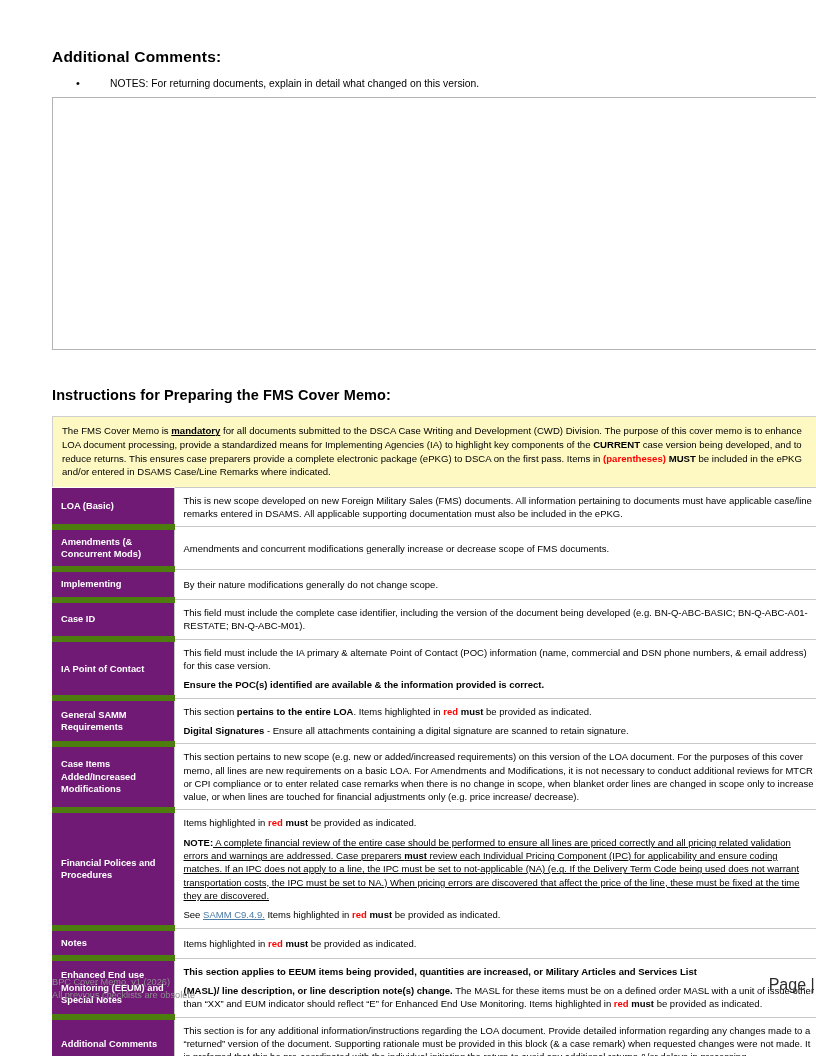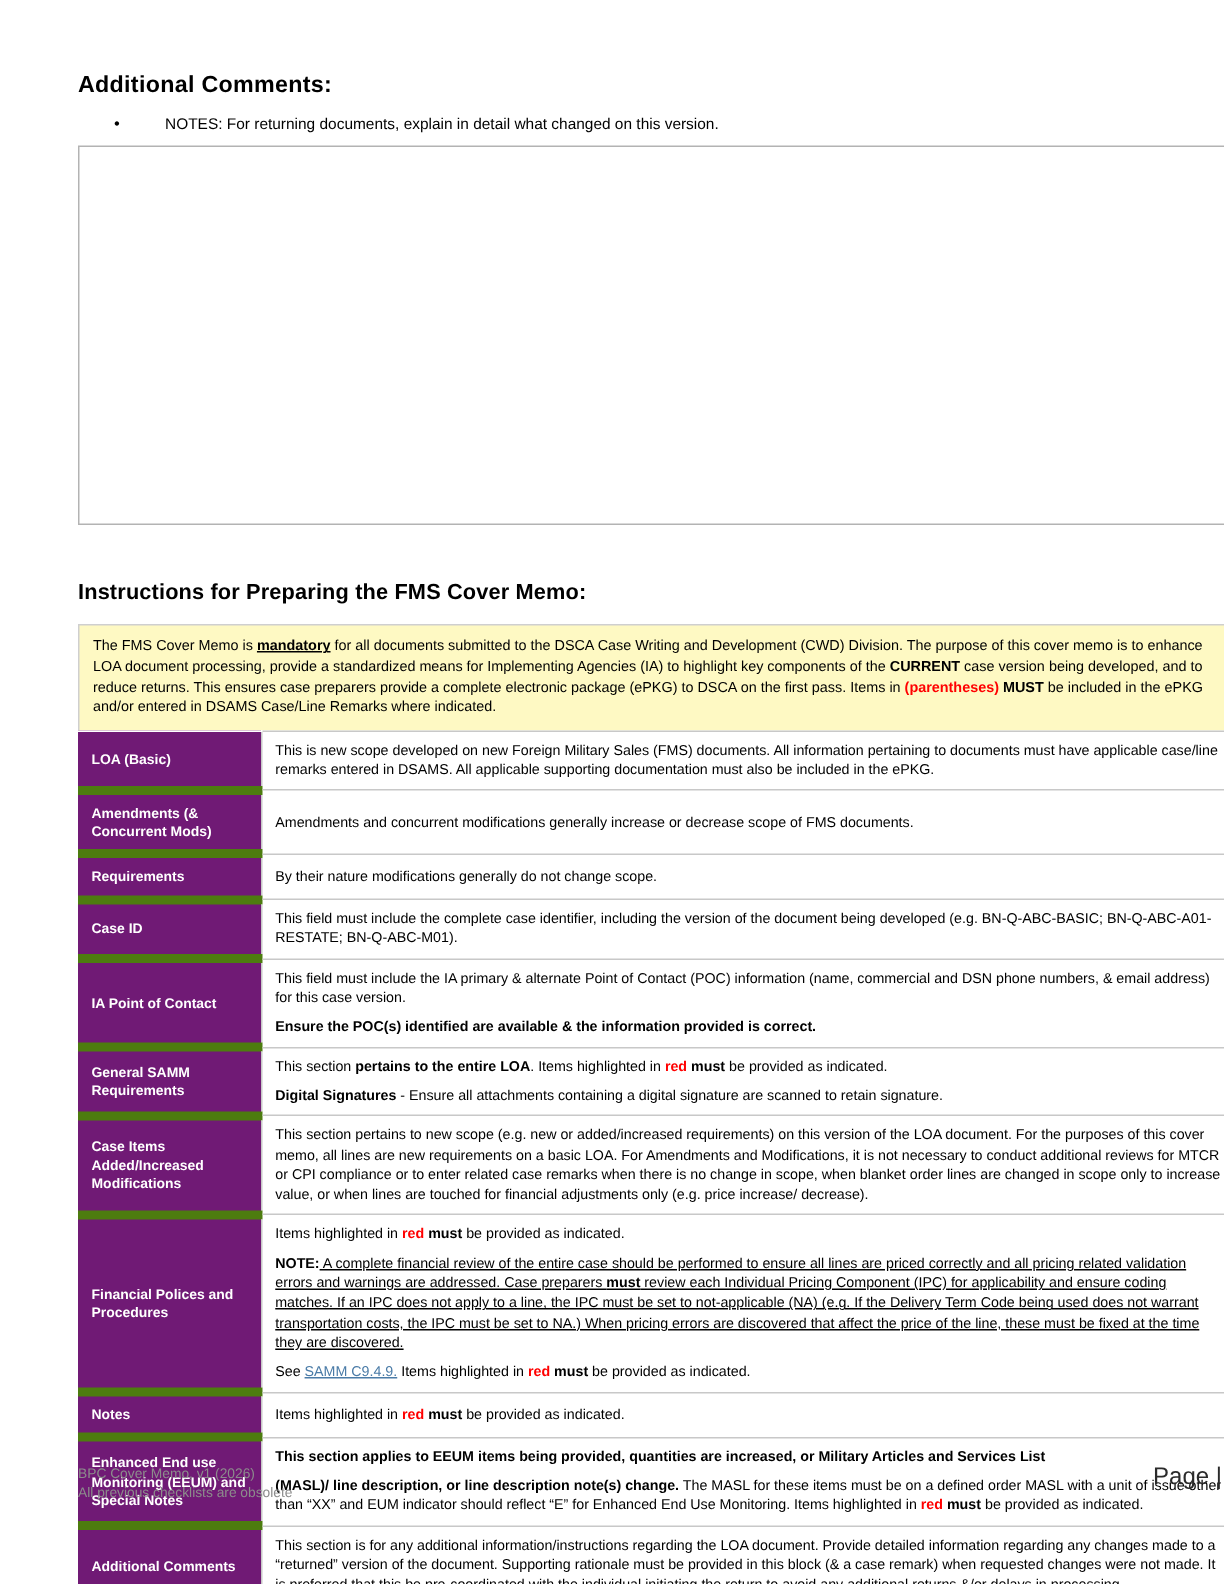--- a/index.html
+++ b/index.html
@@ -181,21 +181,21 @@
               <p><span>This is new scope developed on new Foreign Military Sales (FMS) documents. All information pertaining to documents must have applicable case/line remarks entered in DSAMS. All applicable supporting documentation must also be included in the ePKG.</span></p>
             </td>
           </tr>
           <tr>
             <td class="lbl">Amendments (&amp; Concurrent Mods)</td>
             <td class="body">
               <p><span>Amendments and concurrent modifications generally increase or decrease scope of FMS documents.</span></p>
             </td>
           </tr>
           <tr>
-            <td class="lbl">Requirements</td>
+            <td class="lbl">Implementing</td>
             <td class="body">
               <p><span>By their nature modifications generally do not change scope.</span></p>
             </td>
           </tr>
           <tr>
             <td class="lbl">Case ID</td>
             <td class="body">
               <p><span>This field must include the complete case identifier, including the version of the document being developed (e.g. BN-Q-ABC-BASIC; BN-Q-ABC-A01-RESTATE; BN-Q-ABC-M01).</span></p>
             </td>
           </tr>

